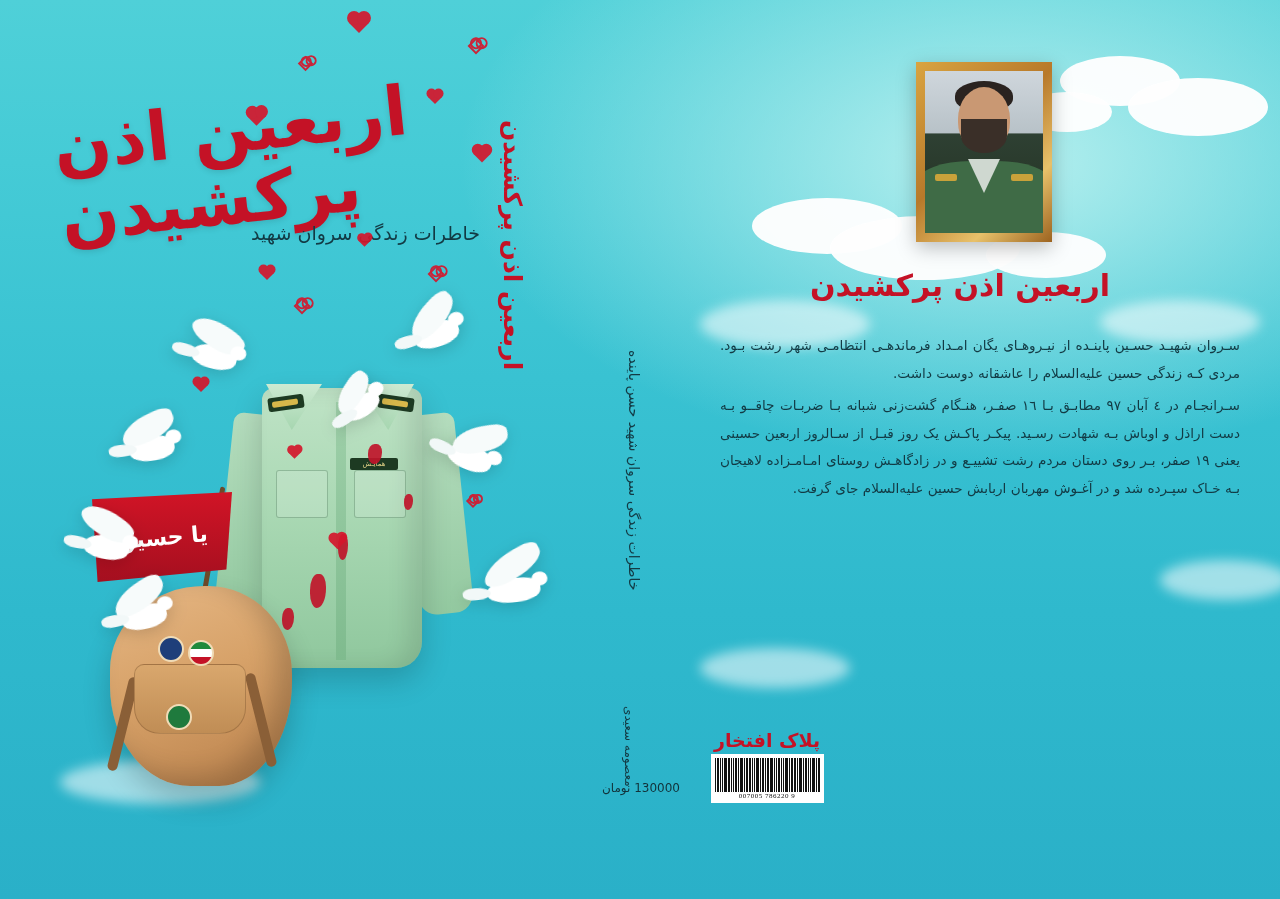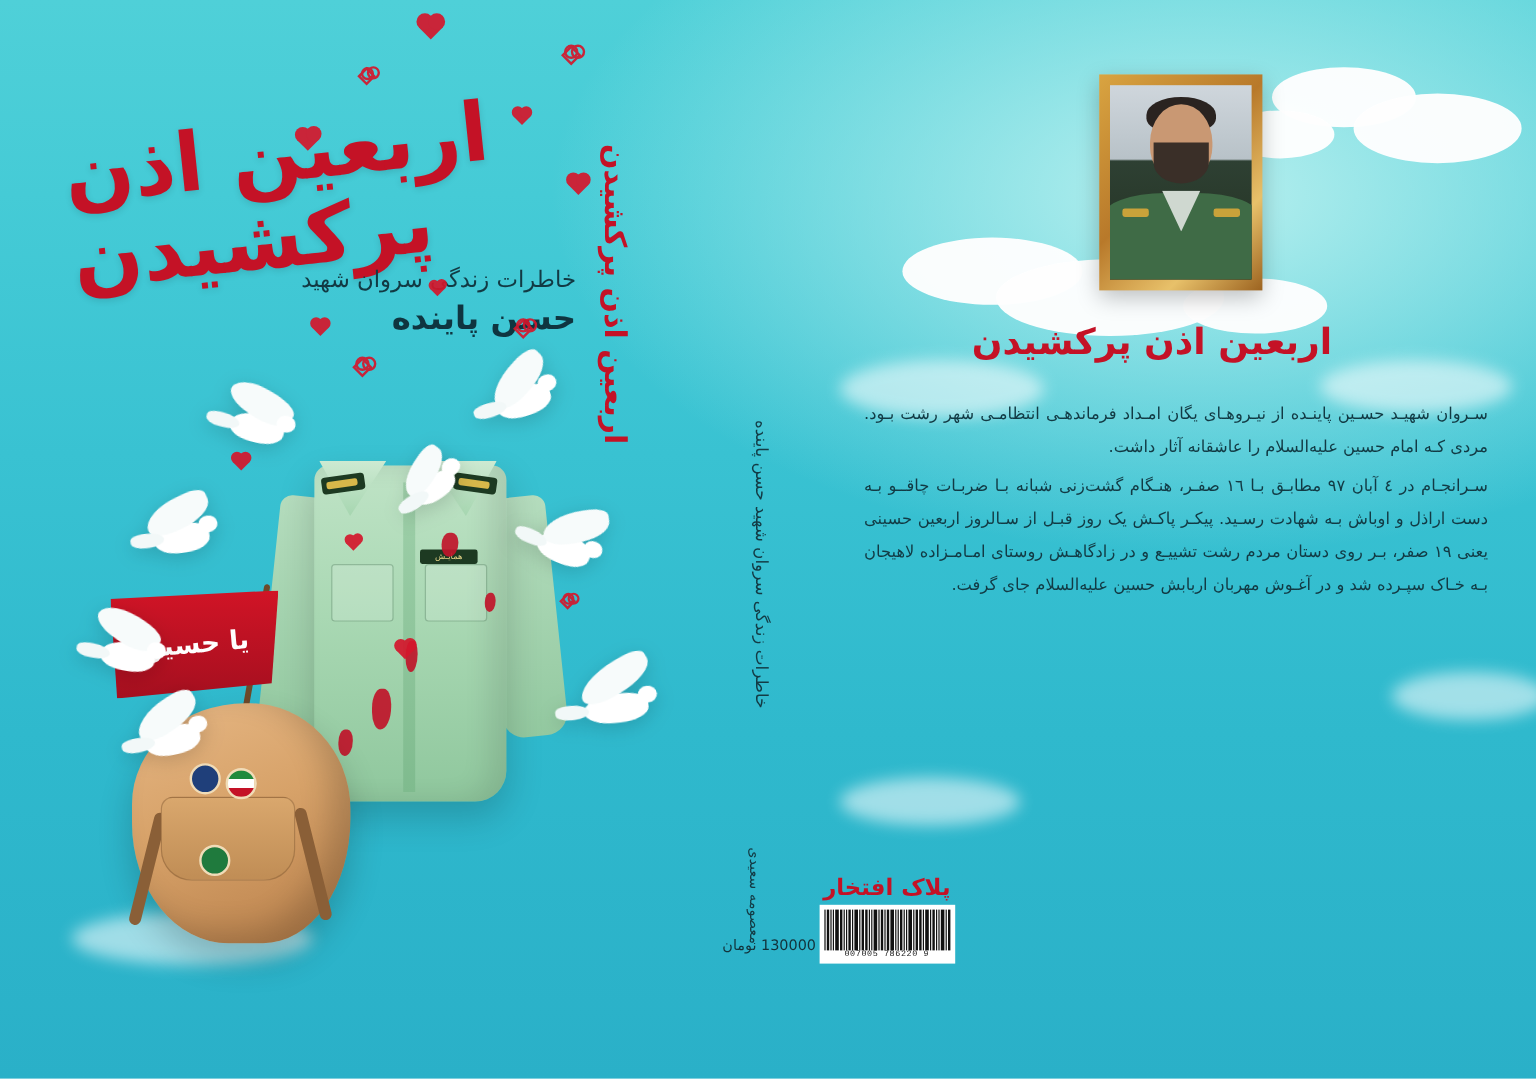--- a/index.html
+++ b/index.html
@@ -132,21 +132,21 @@
     text-align-last: right;
     direction: rtl;
     font-family: "DejaVu Sans", sans-serif;
   }
   #back-text p { margin: 0 0 4px 0; }
 
   
   #barcode-block {
     position: absolute;
     bottom: 96px;
-    right: 476px;
+    right: 448px;
     width: 130px;
     text-align: center;
     margin-top: 33px;
   }
   #publisher-logo-text {
     color: #c41226;
     font-size: 19px;
     font-weight: bold;
     margin-bottom: 3px;
     letter-spacing: .5px;
@@ -158,21 +158,21 @@
     line-height: 0;
   }
   #barcode .bars {
     display: flex;
     align-items: flex-end;
     height: 34px;
     gap: 1px;
   }
   #barcode .bars i { display: block; background: #111; height: 100%; }
   #barcode-number {
-    font-family: Liberation Mono, monospace;
+    font-family: Liberation Serif, serif;
     font-size: 7px;
     color: #111;
     letter-spacing: .5px;
     line-height: 1.4;
   }
   #price {
     position: absolute;
     bottom: 104px;
     right: 600px;
     color: #12323a;
@@ -550,21 +550,21 @@
         <div class="pf-body"></div>
         <div class="pf-collar"></div>
         <div class="pf-epa l"></div>
         <div class="pf-epa r"></div>
       </div>
     </div>
 
     <div id="back-title">اربعین اذن پرکشیدن</div>
 
     <div id="back-text">
-      <p>سـروان شهیـد حسـین پاینـده از نیـروهـای یگان امـداد فرماندهـی انتظامـی شهر رشت بـود. مردی کـه امام حسین علیه‌السلام را عاشقانه آثار داشت.</p>
+      <p>سـروان شهیـد حسـین پاینـده از نیـروهـای یگان امـداد فرماندهـی انتظامـی شهر رشت بـود. مردی کـه زندگی حسین علیه‌السلام را عاشقانه دوست داشت.</p>
       <p>سـرانجـام در ٤ آبان ٩٧ مطابـق بـا ١٦ صفـر، هنـگام گشت‌زنی شبانه بـا ضربـات چاقــو بـه دست اراذل و اوباش بـه شهادت رسـید. پیکـر پاکـش یک روز قبـل از سـالروز اربعین حسینی یعنی ١٩ صفر، بـر روی دستان مردم رشت تشییـع و در زادگاهـش روستای امـامـزاده لاهیجان بـه خـاک سپـرده شد و در آغـوش مهربان اربابش حسین علیه‌السلام جای گرفت.</p>
     </div>
 
     <div id="price">130000 نومان</div>
 
     <div id="barcode-block">
       <div id="publisher-logo-text">پلاک افتخار</div>
       <div id="barcode">
         <div class="bars">
           <i style="width:2px"></i>
@@ -617,21 +617,20 @@
   <div id="spine">
     <div class="spine-line" id="spine-title">اربعین اذن پرکشیدن</div>
     <div class="spine-line" id="spine-sub">خاطرات زندگی سروان شهید   حسن پاینده</div>
     <div class="spine-line" id="spine-author-bottom">معصومه سعیدی</div>
   </div>
 
   <div id="front-cover">
 
     <div id="front-title">اربعین اذن پرکشیدن</div>
     <div id="front-subtitle">خاطرات زندگی سروان شهید</div>
-    <div id="front-author">حسن پاینده</div>
 
     <div id="uniform">
       <div class="sleeve-l"></div>
       <div class="sleeve-r"></div>
       <div class="torso"></div>
       <div class="placket"></div>
       <div class="collar-l"></div>
       <div class="collar-r"></div>
       <div class="rank l"></div>
       <div class="rank r"></div>

